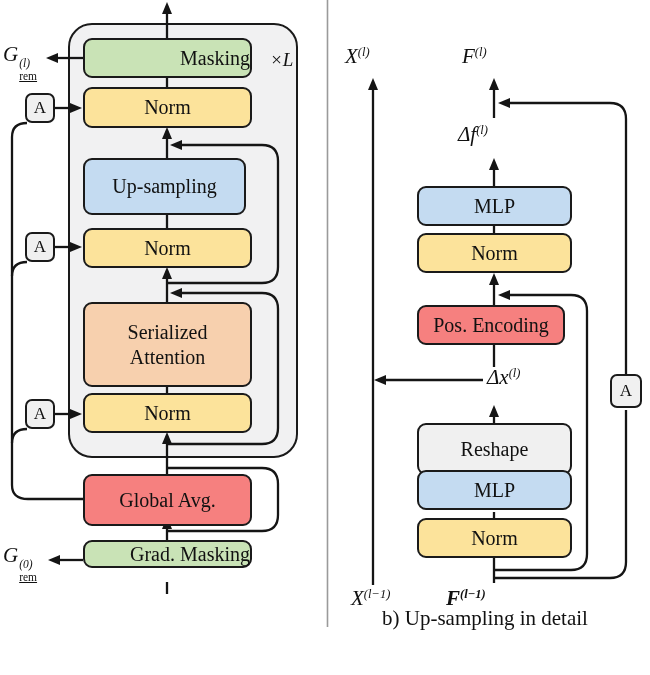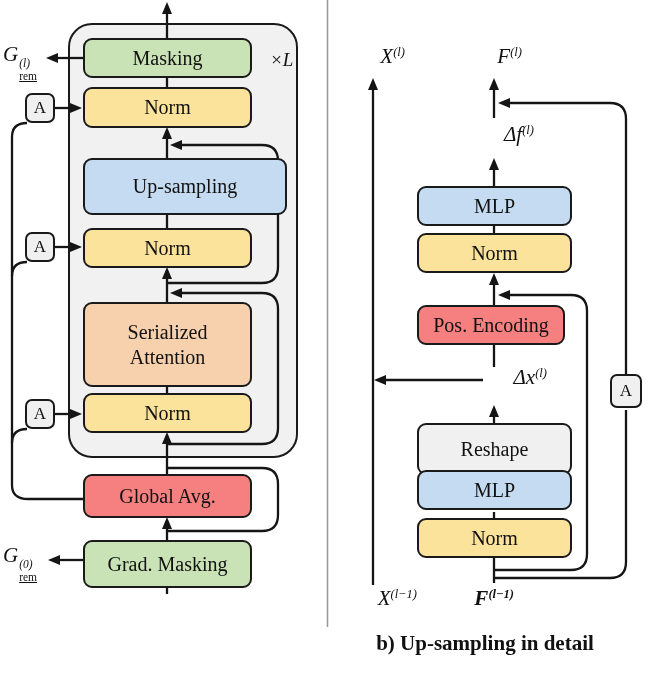--- a/index.html
+++ b/index.html
@@ -12,28 +12,28 @@
   .canvas{position:relative;width:650px;height:675px;background:var(--bg);overflow:hidden;}
   .lines{position:absolute;left:0;top:0;z-index:2;}
   .lines path{stroke:var(--line);stroke-width:2.3;fill:none;}
   .lines polygon{fill:var(--line);stroke:none;}
   .lines line.div{stroke:var(--divider);stroke-width:1.6;}
   .container-a{position:absolute;left:68px;top:23px;width:230px;height:435px;
     background:var(--panel);border:2.4px solid var(--border);border-radius:24px;z-index:1;box-sizing:border-box;}
   .block{position:absolute;display:flex;align-items:center;justify-content:center;
     border:2.3px solid var(--border);border-radius:9px;font-size:20px;z-index:3;box-sizing:border-box;
     text-align:center;line-height:1.25;}
-  .c-green{background:var(--green);} .c-yellow{background:var(--yellow);}
+  .c-green{background:var(--green);justify-content:flex-end;} .c-yellow{background:var(--yellow);}
   .c-blue{background:var(--blue);} .c-orange{background:var(--orange);}
   .c-red{background:var(--red);} .c-gray{background:var(--blockgray);}
   .abox{position:absolute;display:flex;align-items:center;justify-content:center;
     background:var(--blockgray);border:2.2px solid var(--border);border-radius:7px;
     font-size:17px;z-index:3;box-sizing:border-box;}
   .lab{position:absolute;z-index:3;font-size:21px;}
-  .ctr{text-align:right;}
+  .ctr{text-align:left;}
   .ital{font-style:italic;}
   .msup{font-size:12.5px;position:relative;top:-7px;font-style:italic;}
   .grem{position:absolute;z-index:3;white-space:nowrap;}
   .gbase{font-style:italic;font-size:21px;}
   .gss{display:inline-flex;flex-direction:column;margin-left:1px;font-size:11.5px;line-height:1.12;vertical-align:-6px;}
   .gsup{font-style:italic;} .gsub{font-style:normal;text-decoration:underline;}
   .caption{position:absolute;z-index:3;font-size:21px;text-align:center;}
   .xl{position:absolute;z-index:3;font-size:19px;font-style:italic;}
 </style>
 </head>
@@ -121,42 +121,42 @@
 
   <div class="block c-green" style="left:83px;top:38px;width:169px;height:40px;">
     <span>Masking</span>
   </div>
   <div class="xl" style="left:270px;top:49px;width:36px;">×L</div>
 
   <div class="block c-yellow" style="left:83px;top:87px;width:169px;height:41px;">
     <span>Norm</span>
   </div>
 
-  <div class="block c-blue" style="left:83px;top:158px;width:204px;height:57px;">
+  <div class="block c-blue" style="left:83px;top:158px;width:163px;height:57px;">
     <span>Up-sampling</span>
   </div>
 
   <div class="block c-yellow" style="left:83px;top:228px;width:169px;height:40px;">
     <span>Norm</span>
   </div>
 
   <div class="block c-orange" style="left:83px;top:302px;width:169px;height:85px;flex-direction:column;">
     <span>Serialized</span>
     <span>Attention</span>
   </div>
 
   <div class="block c-yellow" style="left:83px;top:393px;width:169px;height:40px;">
     <span>Norm</span>
   </div>
 
-  <div class="block c-red" style="left:83px;top:474px;width:169px;height:44px;">
+  <div class="block c-red" style="left:83px;top:474px;width:169px;height:52px;">
     <span>Global Avg.</span>
   </div>
 
-  <div class="block c-green" style="left:83px;top:540px;width:169px;height:48px;">
+  <div class="block c-green" style="left:83px;top:540px;width:169px;height:28px;">
     <span>Grad. Masking</span>
   </div>
 
   <div class="abox" style="left:25px;top:93px;width:30px;height:30px;">
     <span>A</span>
   </div>
   <div class="abox" style="left:25px;top:232px;width:30px;height:30px;">
     <span>A</span>
   </div>
   <div class="abox" style="left:25px;top:399px;width:30px;height:30px;">
@@ -212,15 +212,15 @@
   <div class="lab ctr" style="left:487px;top:365px;width:60px;">
     <span class="ital">Δx</span><span class="msup">(l)</span>
   </div>
   <div class="lab ctr" style="left:351px;top:586px;width:66px;">
     <span class="ital">X</span><span class="msup">(l−1)</span>
   </div>
   <div class="lab ctr" style="left:446px;top:586px;width:68px;font-weight:bold;">
     <span class="ital">F</span><span class="msup">(l−1)</span>
   </div>
 
-  <div class="caption" style="left:345px;top:631px;width:280px;font-weight:bold;">b) Up-sampling in detail</div>
+  <div class="caption" style="left:345px;top:606px;width:280px;">b) Up-sampling in detail</div>
 
 </div>
 
 </body></html>

